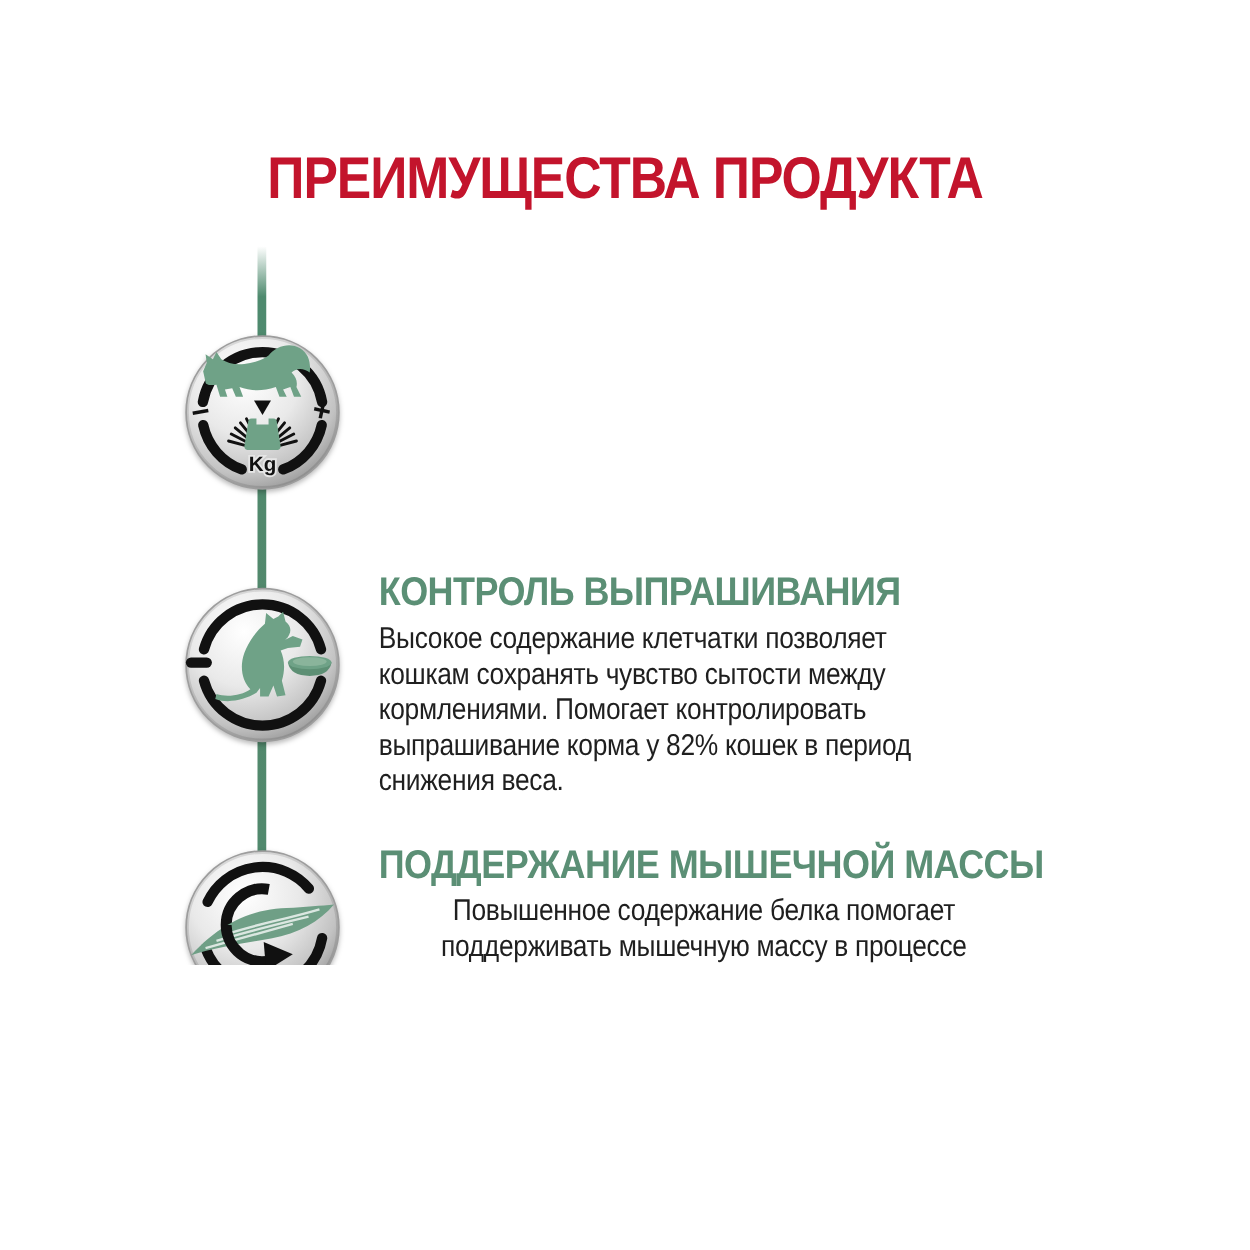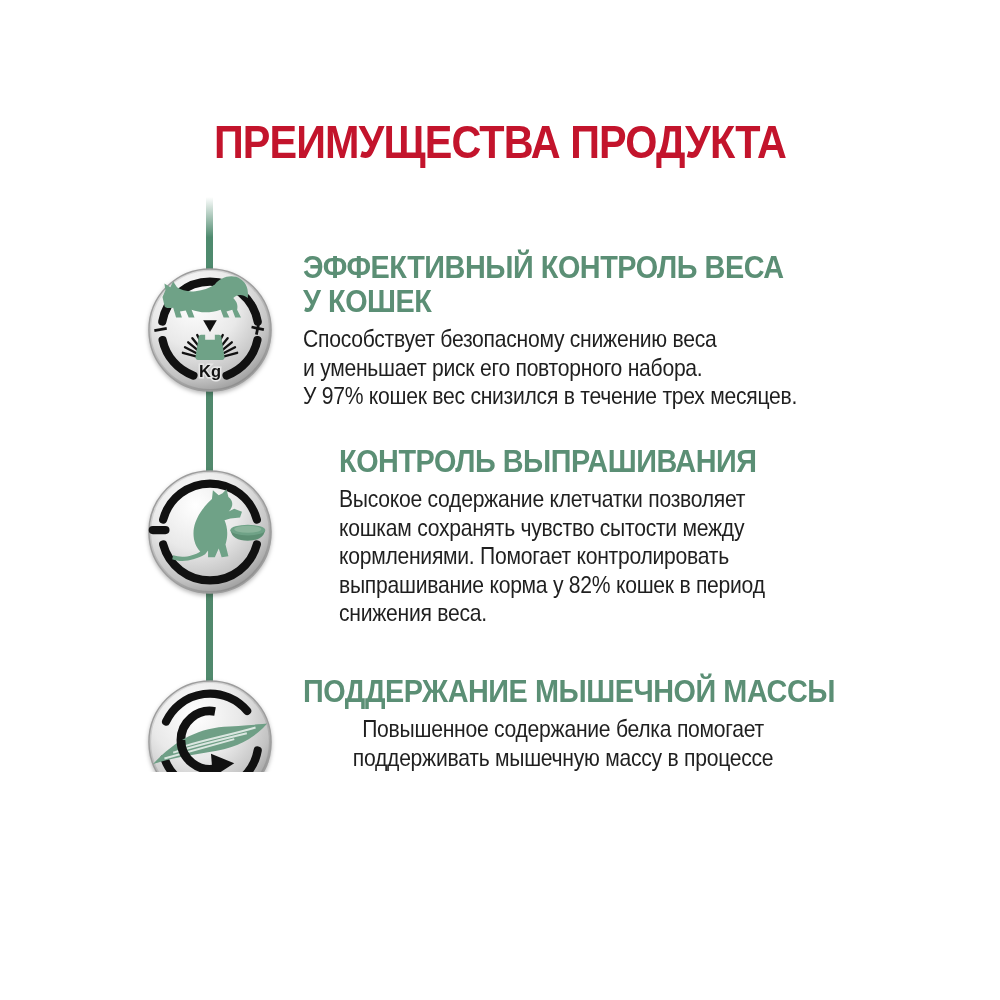--- a/index.html
+++ b/index.html
@@ -20,21 +20,21 @@
   }
 
   .badge{position:absolute;width:126px;height:126px;z-index:2;}
   .badge svg{display:block;filter:drop-shadow(0 2px 2px rgba(0,0,0,0.28));}
   .badge-1{left:147px;top:267px;}
   .badge-2{left:147px;top:469px;}
   .badge-3{left:147px;top:679px;}
 
   .benefit-text{position:absolute;z-index:1;}
   .text-1{left:303px;top:250px;}
-  .text-2{left:303px;top:444px;margin-left:36px;}
+  .text-2{left:303px;top:456px;}
   .text-3{left:303px;top:674px;text-align:center;}
 
   .benefit-heading{
     margin:0 0 7px 0;color:#5b8f75;font-size:32px;font-weight:700;
     line-height:34px;letter-spacing:-0.5px;white-space:pre-line;
     transform:scaleX(0.9);transform-origin:0 0;
   }
   .benefit-body{
     margin:0;color:#1f1f1f;font-size:24px;font-weight:400;
     line-height:28.5px;letter-spacing:-0.3px;white-space:pre-line;
@@ -81,27 +81,20 @@
           <path d="M74.4 84.3 L83.2 73.5"></path>
           <path d="M76.7 86.6 L87.5 77.7"></path>
           <path d="M78.4 89.2 L90.8 82.8"></path>
           <path d="M79.5 92.1 L93.0 88.5"></path>
       </g>
       <polygon points="58,55 72,55 65,67" fill="#111111"></polygon>
       <path fill="#6fa287" d="M56 70 Q53 70 53 74 L50 93 Q50 96 54 96 L76 96 Q80 96 80 93 L77 74 Q77 70 74 70 L70 70 L70 75 L60 75 L60 70 Z"></path>
       <path fill="#6fa287" d="M18 40 L16 31 L19 24 L18 17 L24 21 L27 15 L31 21 C36 24 42 26 50 25 C58 24 64 22 70 18 C76 10 88 7 96 12 C103 16 105 24 104 32 C99 28 93 28 89 32 C93 36 94 40 93 44 L97 52 L91 52 L88 44 L82 46 L85 52 L79 52 L76 44 C64 48 54 47 46 44 L49 52 L43 52 L40 45 L34 46 L36 52 L30 52 L27 42 C22 43 18 42 18 40 Z"></path>
       <text class="svg-text" x="65" y="113" font-size="17" text-anchor="middle" paint-order="stroke" stroke="#e6e6e6" stroke-width="3">Kg</text>
     </svg>
-  </div>
-  <div class="benefit-text text-1">
-    <h2 class="benefit-heading">ЭФФЕКТИВНЫЙ КОНТРОЛЬ ВЕСА
-У КОШЕК</h2>
-    <p class="benefit-body">Способствует безопасному снижению веса
-и уменьшает риск его повторного набора.
-У 97% кошек вес снизился в течение трех месяцев.</p>
   </div>
 
   <div class="badge badge-2">
     <svg width="126" height="126" viewBox="0 0 130 130">
       <defs>
         <radialGradient id="mg2" cx="38%" cy="28%" r="80%">
           <stop offset="0%" stop-color="#ffffff"></stop>
           <stop offset="45%" stop-color="#e9e9e9"></stop>
           <stop offset="78%" stop-color="#c2c2c2"></stop>
           <stop offset="100%" stop-color="#8f8f8f"></stop>

